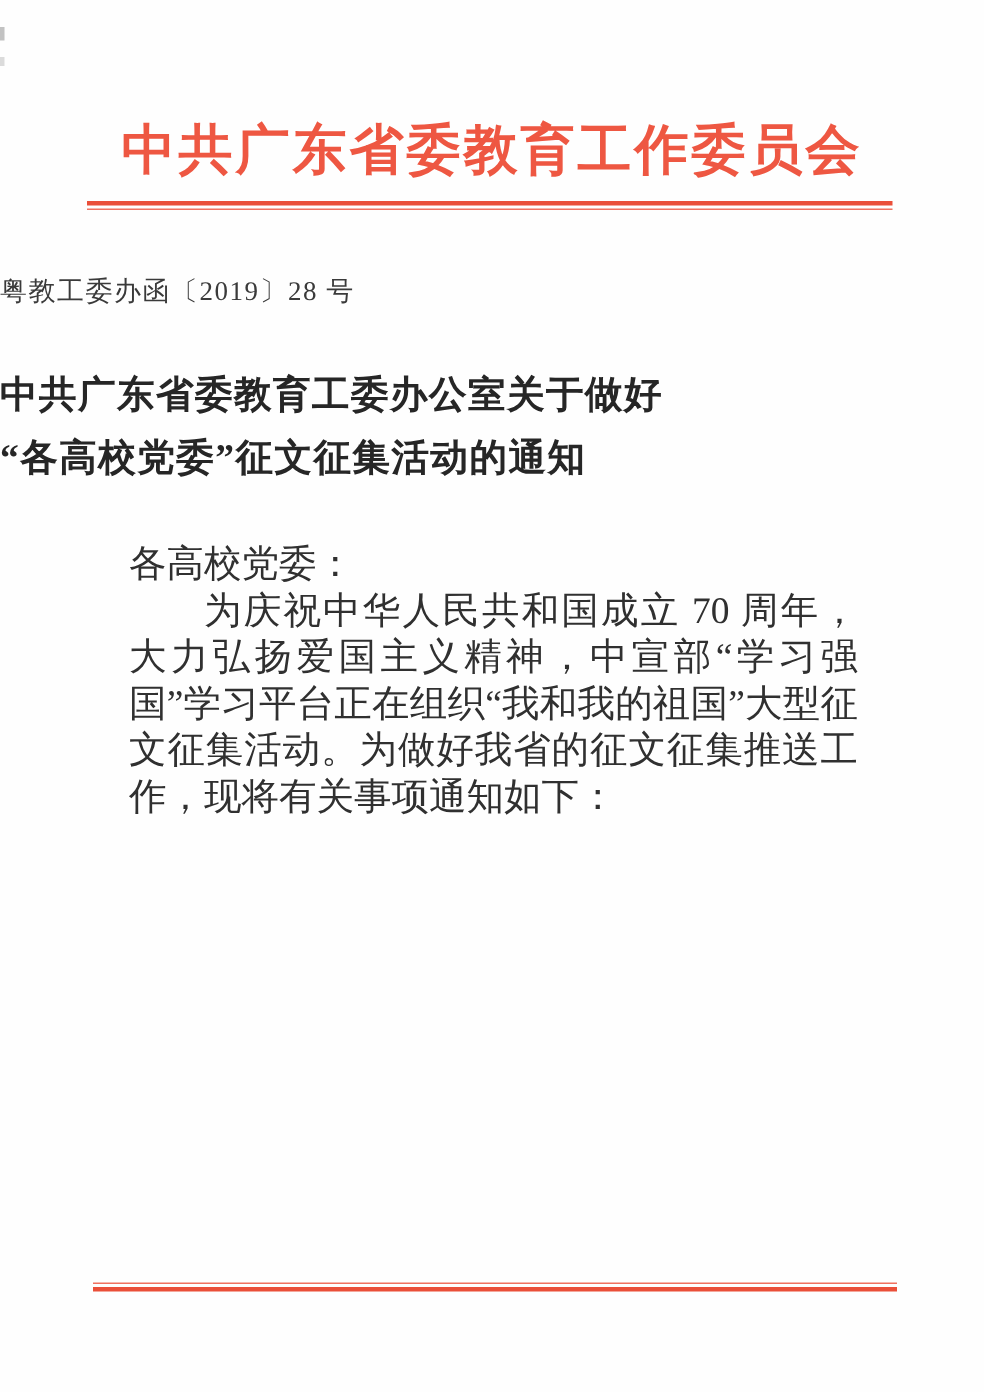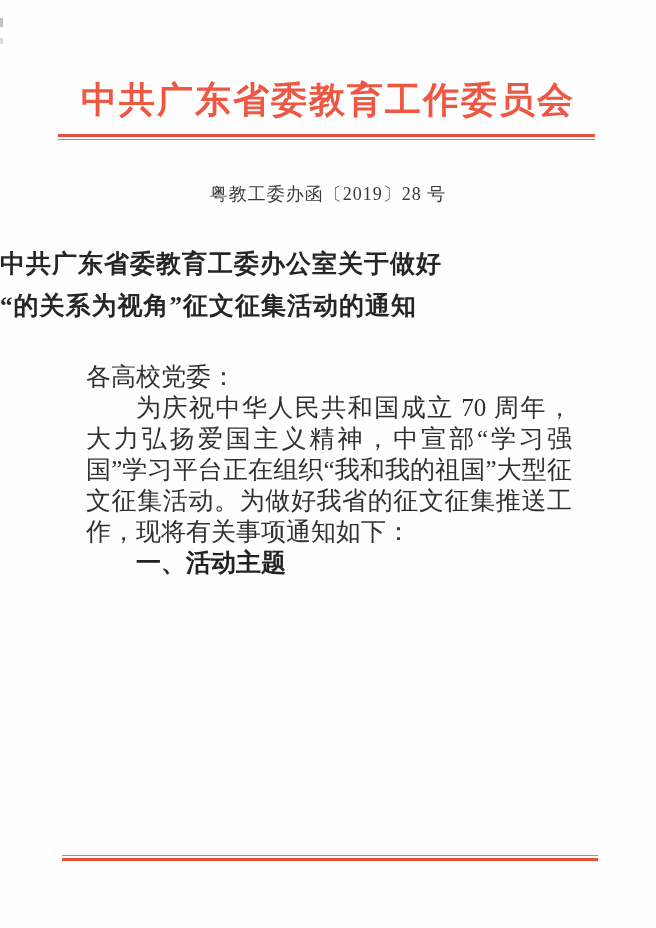--- a/index.html
+++ b/index.html
@@ -58,21 +58,21 @@
   }
   .rule .gap {
     height: 2px;
     background: transparent;
   }
   .doc-number {
     position: absolute;
     top: 181px;
     left: 0;
     width: 100%;
-    text-align: center;
+    text-align: left;
     font-size: 18px;
     line-height: 26px;
     color: #3a3a3a;
     letter-spacing: 1px;
     white-space: nowrap;
   }
   .doc-title {
     position: absolute;
     top: 243px;
     left: 0;
@@ -121,27 +121,26 @@
   <div class="rule rule-top">
     <div class="thick"></div>
     <div class="gap"></div>
     <div class="thin"></div>
   </div>
 
   <div class="doc-number">粤教工委办函〔2019〕28 号</div>
 
   <div class="doc-title">
     <div>中共广东省委教育工委办公室关于做好</div>
-    <div>“的关系为视角”征文征集活动的通知</div>
+    <div>“各高校党委”征文征集活动的通知</div>
   </div>
 
   <div class="body-text">
     <div class="salutation">各高校党委：</div>
     <p class="para">为庆祝中华人民共和国成立 70 周年，大力弘扬爱国主义精神，中宣部“学习强国”学习平台正在组织“我和我的祖国”大型征文征集活动。为做好我省的征文征集推送工作，现将有关事项通知如下：</p>
-    <div class="section-heading">一、活动主题</div>
   </div>
 
   <div class="rule rule-bottom">
     <div class="thin"></div>
     <div class="gap"></div>
     <div class="thick"></div>
   </div>
 
 </div>
 

